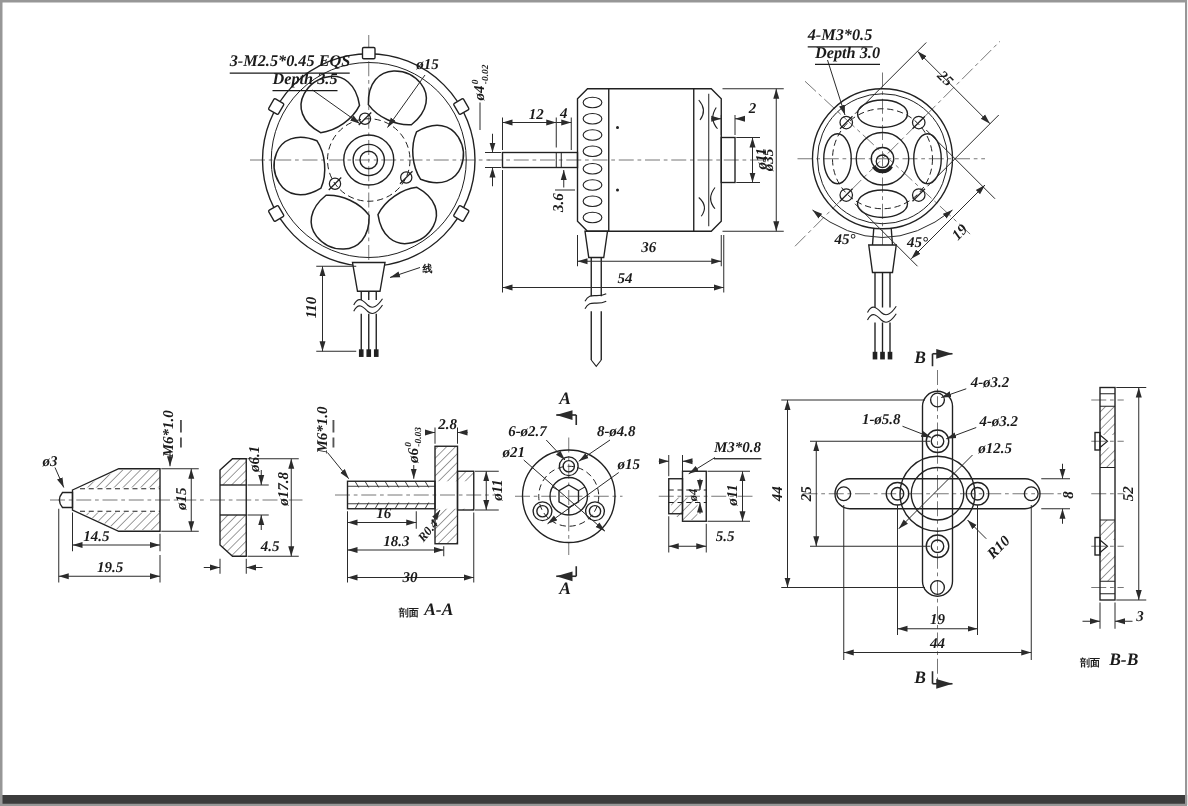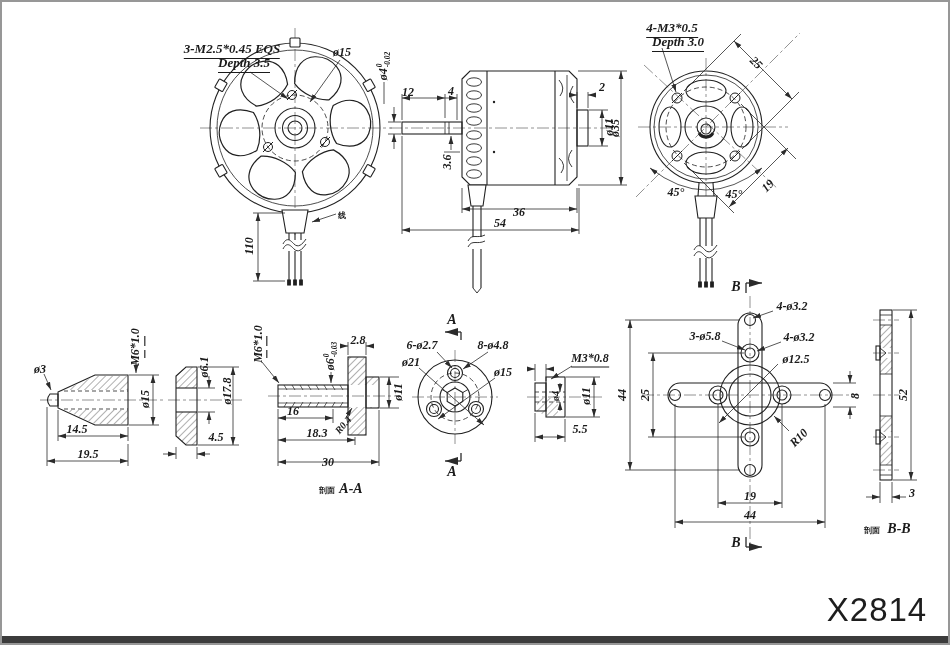--- a/index.html
+++ b/index.html
@@ -459,27 +459,27 @@
 <div class="lbl r90" style="left:249px;top:246px">110</div>
 <div class="lbl tiny" style="left:342px;top:215px">线</div>
 
 <div class="lbl r90 stack" style="left:384px;top:66px">
       <span>ø4</span>
       <span class="tol">
         <em>0</em>
         <em>-0.02</em>
       </span>
     </div>
-<div class="lbl" style="left:408px;top:92px">12</div>
+<div class="lbl" style="left:429px;top:92px">12</div>
 <div class="lbl" style="left:451px;top:91px">4</div>
 <div class="lbl r90" style="left:447px;top:162px">3.6</div>
 <div class="lbl" style="left:602px;top:87px">2</div>
 <div class="lbl r90" style="left:609px;top:127px">ø11</div>
 <div class="lbl r90" style="left:615px;top:128px">ø35</div>
-<div class="lbl" style="left:519px;top:212px">36</div>
+<div class="lbl" style="left:519px;top:198px">36</div>
 <div class="lbl" style="left:500px;top:223px">54</div>
 
 <div class="lbl note u" style="left:672px;top:29px">4-M3*0.5</div>
 <div class="lbl note u" style="left:678px;top:43px">Depth 3.0</div>
 <div class="lbl r45" style="left:756px;top:63px">25</div>
 <div class="lbl rm45" style="left:768px;top:186px">19</div>
 <div class="lbl" style="left:676px;top:192px">45°</div>
 <div class="lbl" style="left:734px;top:194px">45°</div>
 
 <div class="lbl" style="left:40px;top:369px">ø3</div>
@@ -495,54 +495,53 @@
 <div class="lbl r90" style="left:258px;top:344px">M6*1.0</div>
 <div class="lbl r90 stack" style="left:331px;top:356px">
       <span>ø6</span>
       <span class="tol">
         <em>0</em>
         <em>-0.03</em>
       </span>
     </div>
 <div class="lbl" style="left:358px;top:340px">2.8</div>
 <div class="lbl r90" style="left:398px;top:392px">ø11</div>
-<div class="lbl" style="left:293px;top:411px">16</div>
+<div class="lbl" style="left:307px;top:411px">16</div>
 <div class="lbl" style="left:317px;top:433px">18.3</div>
 <div class="lbl" style="left:328px;top:462px">30</div>
 <div class="lbl rm50 tiny" style="left:343px;top:425px;font-style:italic;font-weight:bold;font-size:10px">R0.4</div>
 <div class="lbl tiny" style="left:327px;top:490px">剖面</div>
 <div class="lbl mk" style="left:351px;top:489px">A-A</div>
 <div class="lbl mk" style="left:452px;top:320px">A</div>
 <div class="lbl mk" style="left:452px;top:472px">A</div>
 
 <div class="lbl" style="left:422px;top:345px">6-ø2.7</div>
 <div class="lbl" style="left:493px;top:345px">8-ø4.8</div>
 <div class="lbl" style="left:411px;top:362px">ø21</div>
 <div class="lbl" style="left:503px;top:372px">ø15</div>
 
 <div class="lbl u" style="left:590px;top:359px">M3*0.8</div>
 <div class="lbl r90 tiny" style="left:555px;top:396px;font-style:italic;font-weight:bold;font-size:10px">ø4</div>
 <div class="lbl r90" style="left:586px;top:396px">ø11</div>
 <div class="lbl" style="left:580px;top:429px">5.5</div>
 
 <div class="lbl" style="left:792px;top:306px">4-ø3.2</div>
-<div class="lbl" style="left:705px;top:336px">3-ø5.8</div>
+<div class="lbl" style="left:705px;top:336px">1-ø5.8</div>
 <div class="lbl" style="left:799px;top:337px">4-ø3.2</div>
 <div class="lbl" style="left:796px;top:359px">ø12.5</div>
 <div class="lbl rm45" style="left:799px;top:438px">R10</div>
 <div class="lbl r90" style="left:622px;top:395px">44</div>
 <div class="lbl r90" style="left:645px;top:395px">25</div>
 <div class="lbl r90" style="left:855px;top:396px">8</div>
 <div class="lbl" style="left:750px;top:496px">19</div>
 <div class="lbl" style="left:750px;top:515px">44</div>
 <div class="lbl mk" style="left:736px;top:287px">B</div>
 <div class="lbl mk" style="left:736px;top:543px">B</div>
 
 <div class="lbl r90" style="left:903px;top:395px">52</div>
 <div class="lbl" style="left:912px;top:493px">3</div>
 <div class="lbl tiny" style="left:872px;top:530px">剖面</div>
 <div class="lbl mk" style="left:899px;top:529px">B-B</div>
 
-<div id="title" style="left:877px;top:610px">X2814</div>
 
 <div id="bottombar"></div>
 <div id="frame"></div>
 </div>
 
 </body></html>

